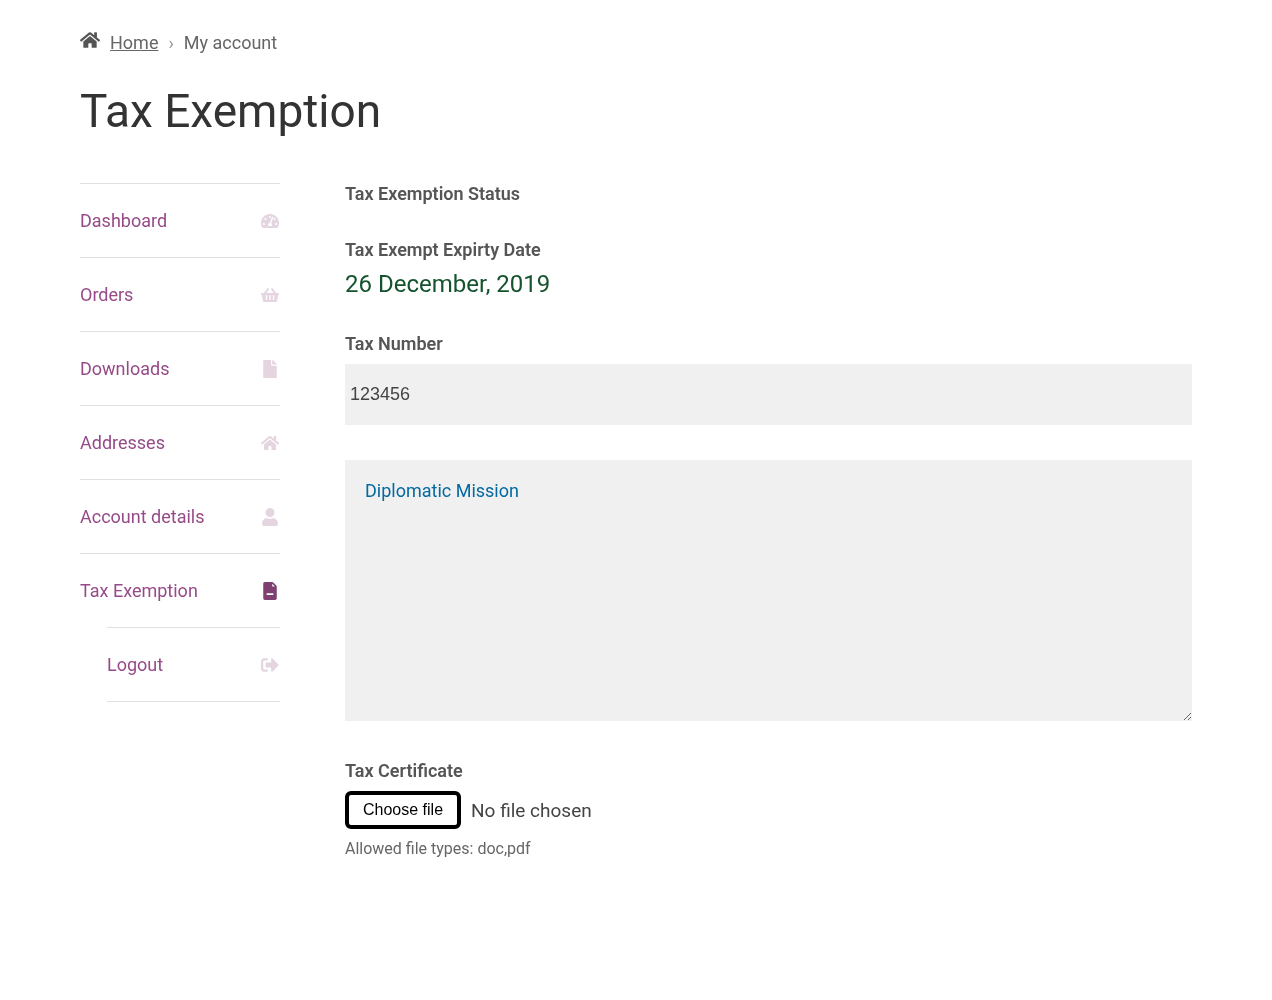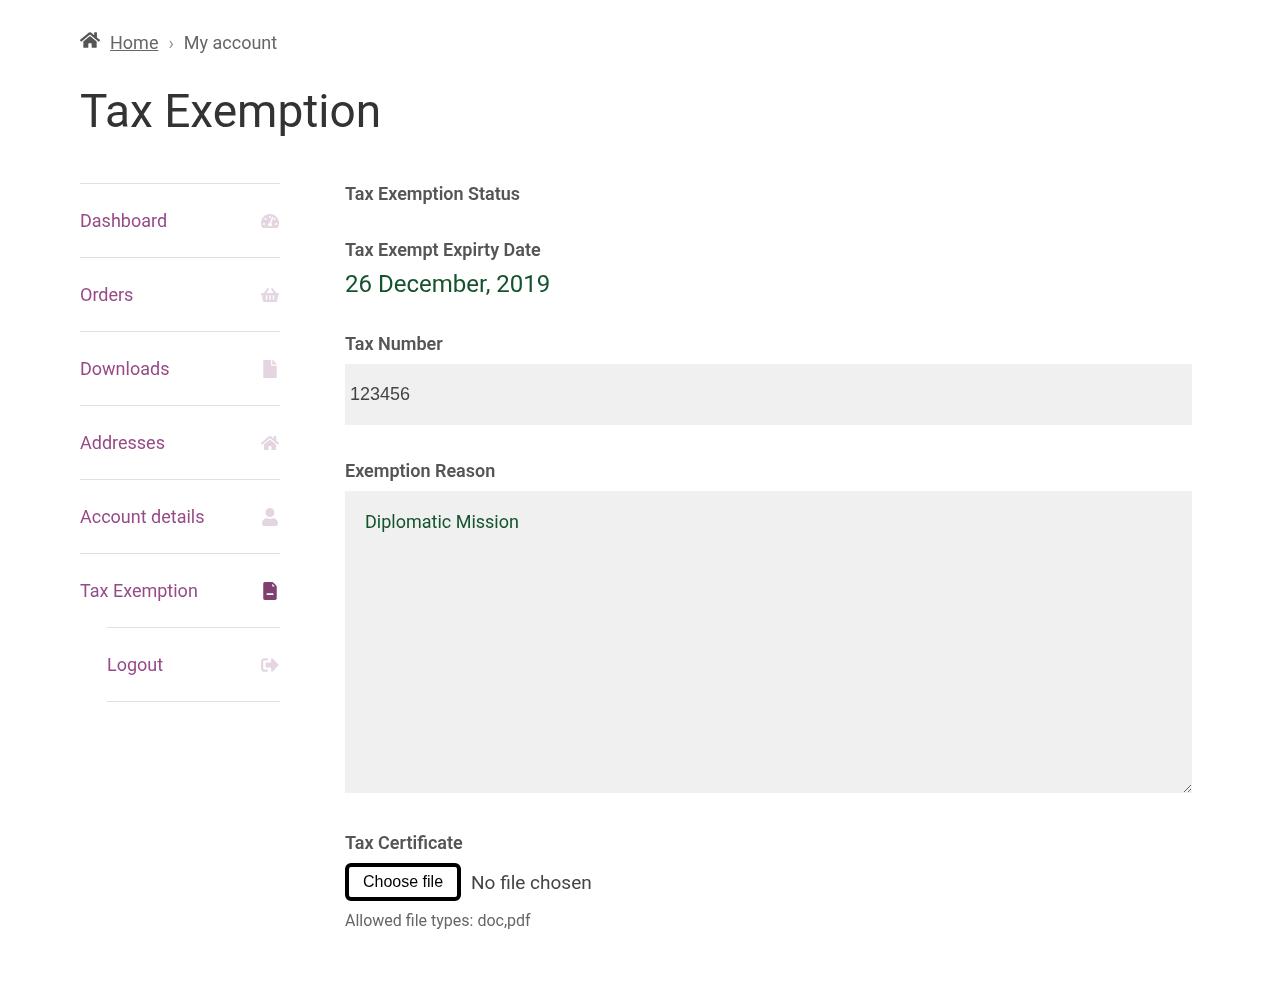--- a/index.html
+++ b/index.html
@@ -122,22 +122,22 @@
       padding: 20px 5px;
       font-size: 18px;
       color: #444;
     }
     .textarea {
       width: 100%;
       background: #f0f0f0;
       border: none;
       padding: 20px;
       font-size: 18px;
-      color: #14532d;
-      height: 302px;
+      color: #0369a1;
+      height: 261px;
       resize: both;
       font-family: inherit;
     }
     .file-row {
       display: flex;
       align-items: center;
       gap: 10px;
       margin-bottom: 10px;
     }
     .choose-file-btn {
@@ -242,21 +242,20 @@
       <span class="field-label-block">Tax Exempt Expirty Date</span>
       <span class="field-value">26 December, 2019</span>
     </div>
 
     <div class="field-block">
       <span class="field-label-block">Tax Number</span>
       <input type="text" class="text-input" value="123456" style="">
     </div>
 
     <div class="field-block">
-      <span class="field-label-block">Exemption Reason</span>
       <textarea class="textarea" style="">Diplomatic Mission</textarea>
     </div>
 
     <div class="field-block">
       <span class="field-label-block">Tax Certificate</span>
       <div class="file-row">
         <button class="choose-file-btn">Choose file</button>
         <span class="no-file">No file chosen</span>
       </div>
       <span class="allowed-types">Allowed file types: doc,pdf</span>

